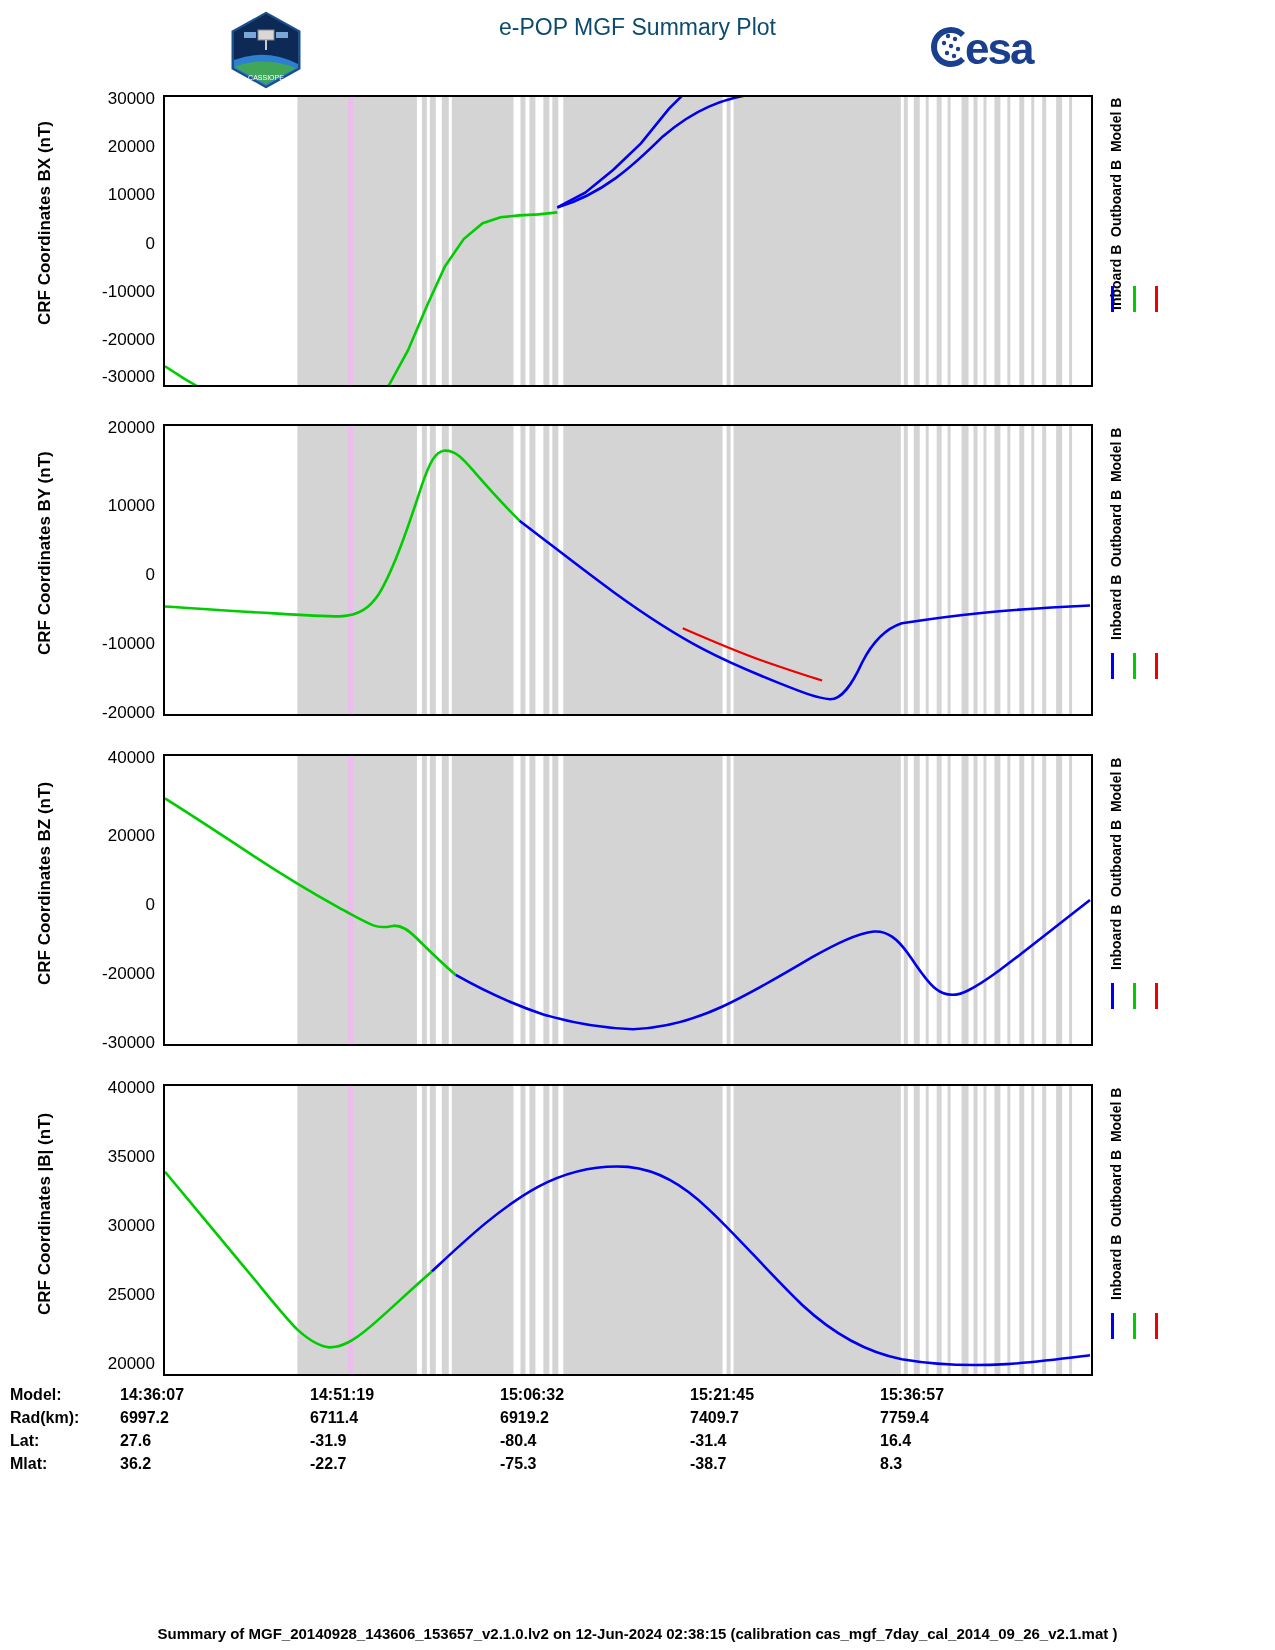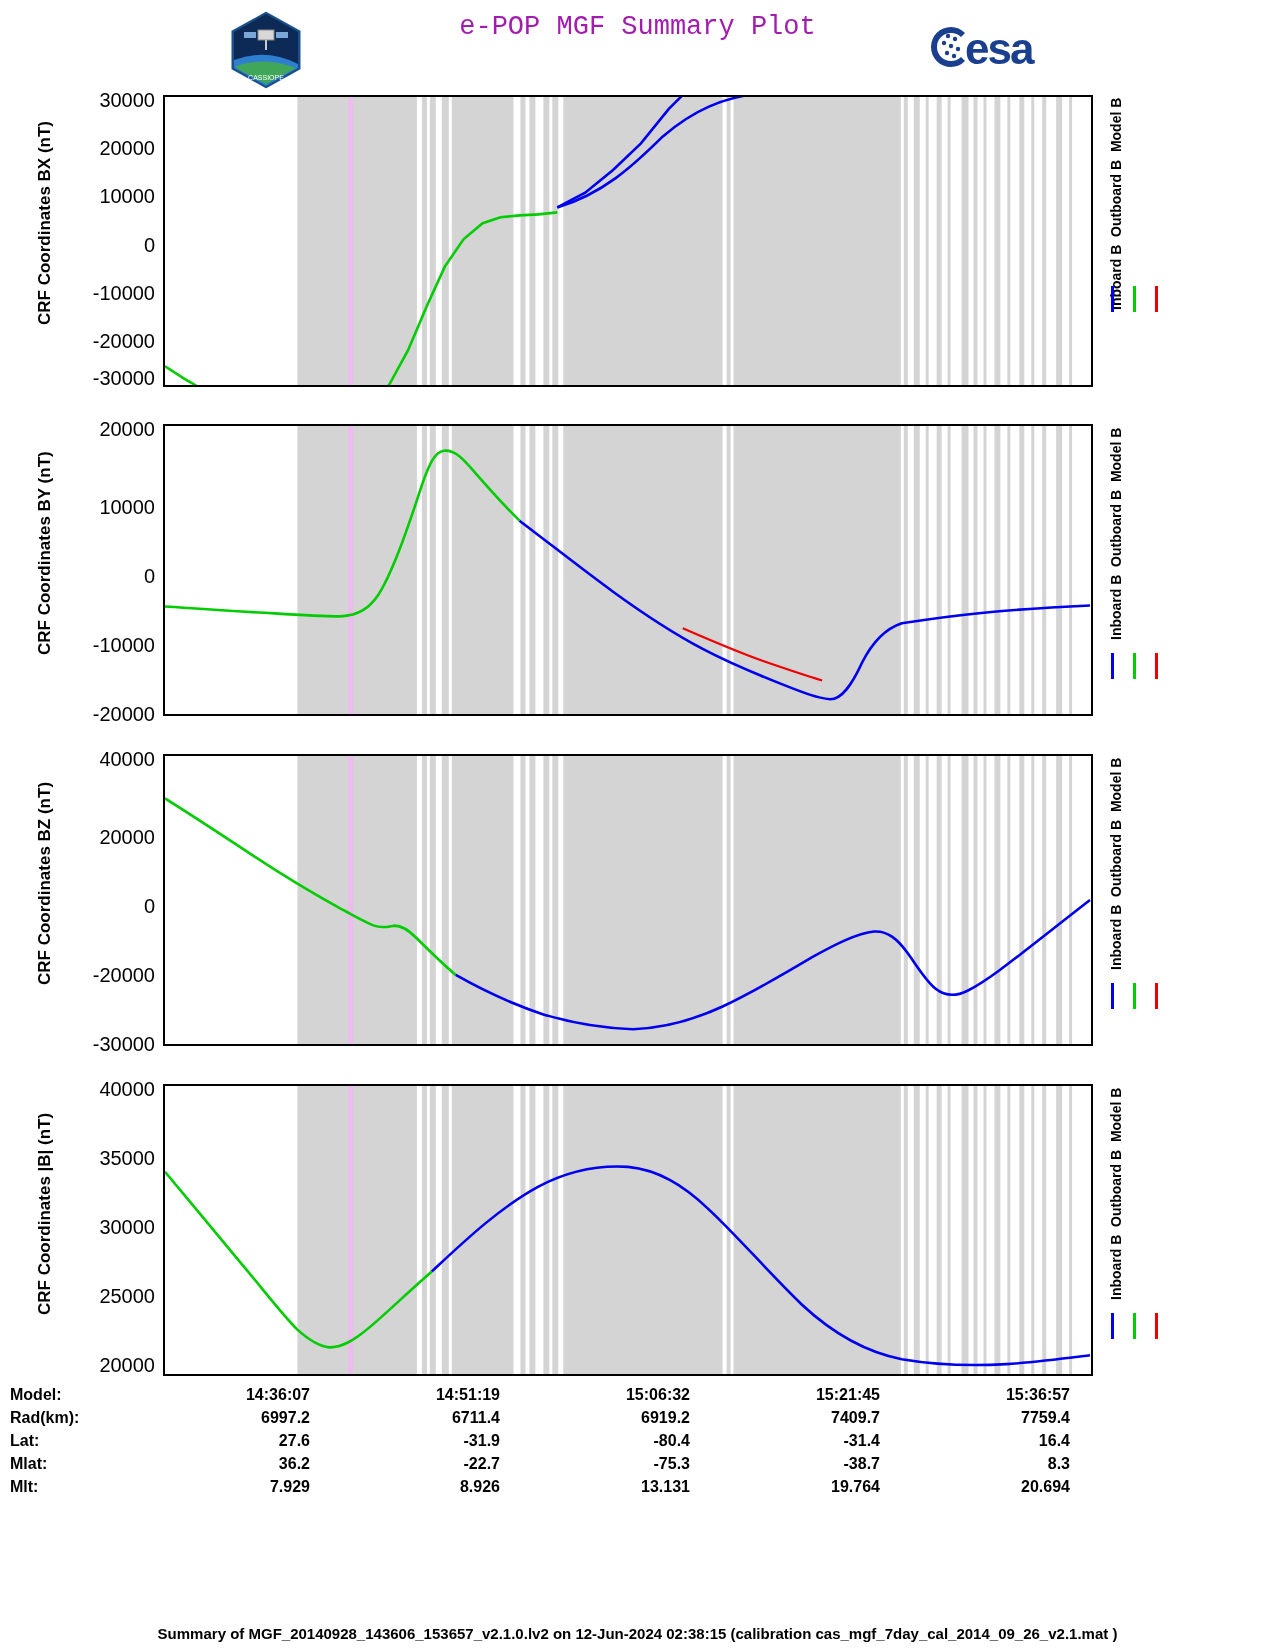--- a/index.html
+++ b/index.html
@@ -2,43 +2,43 @@
 <html><head>
 <meta charset="utf-8">
 <style>
   html,body{margin:0;padding:0;}
   body{
     width:1275px;height:1650px;background:#ffffff;
     font-family:"Liberation Sans", sans-serif;
     position:relative;overflow:hidden;
   }
   .title-wrap{position:absolute;left:0;top:10px;width:1275px;text-align:center;}
-  .title-main{font-family:Liberation Mono, monospace;font-size:27px;color:#a21caf;line-height:34px;}
+  .title-main{font-family:Liberation Sans, sans-serif;font-size:23px;color:#0c4a6e;line-height:34px;}
   .title-sub{font-family:"Liberation Serif", serif;font-size:25px;color:#000;line-height:32px;}
 
   .logo-left{position:absolute;left:222px;top:8px;width:88px;height:84px;}
   .logo-right{position:absolute;left:925px;top:22px;width:145px;height:50px;}
   .esa-text{font-family:"Liberation Sans", sans-serif;font-weight:bold;font-size:44px;color:#1b3f8f;letter-spacing:-2px;}
 
   .panel{position:absolute;border:2px solid #000;background:#ffffff;box-sizing:border-box;}
   .plotarea{position:absolute;left:0;top:0;width:100%;height:100%;overflow:hidden;}
 
   .ylabel{position:absolute;font-weight:bold;font-size:17px;color:#000;text-align:center;
           transform-origin:50% 50%;transform:rotate(-90deg);white-space:nowrap;}
 
-  .ytick{position:absolute;font-size:20px;color:#000;text-align:right;white-space:nowrap;}
+  .ytick{position:absolute;font-size:17px;color:#000;text-align:right;white-space:nowrap;}
 
   .legend{position:absolute;font-weight:bold;font-size:14px;color:#000;white-space:nowrap;
           transform-origin:0 0;transform:rotate(-90deg);}
   .legbar{position:absolute;width:3px;height:26px;}
 
   table.footer{position:absolute;left:0;border-collapse:collapse;}
   table.footer td{font-weight:bold;font-size:16px;color:#000;padding:0 0 5px 0;white-space:nowrap;}
   td.lab{text-align:left;width:110px;padding-left:22px;}
-  td.val{text-align:right;width:190px;}
+  td.val{text-align:left;width:190px;}
 
   .caption{position:absolute;left:0;top:1625px;width:1275px;text-align:center;
            font-weight:bold;font-size:15px;color:#000;}
 </style>
 </head>
 <body>
 
 <div class="title-wrap">
   <div class="title-main">e-POP MGF Summary Plot</div>
 </div>
@@ -326,24 +326,16 @@
       <td class="val">16.4</td>
     </tr>
     <tr>
       <td class="lab">Mlat:</td>
       <td class="val">36.2</td>
       <td class="val">-22.7</td>
       <td class="val">-75.3</td>
       <td class="val">-38.7</td>
       <td class="val">8.3</td>
     </tr>
-    <tr>
-      <td class="lab">Mlt:</td>
-      <td class="val">7.929</td>
-      <td class="val">8.926</td>
-      <td class="val">13.131</td>
-      <td class="val">19.764</td>
-      <td class="val">20.694</td>
-    </tr>
   </tbody>
 </table>
 
 <div class="caption">Summary of MGF_20140928_143606_153657_v2.1.0.lv2 on 12-Jun-2024 02:38:15 (calibration cas_mgf_7day_cal_2014_09_26_v2.1.mat )</div>
 
 </body></html>

